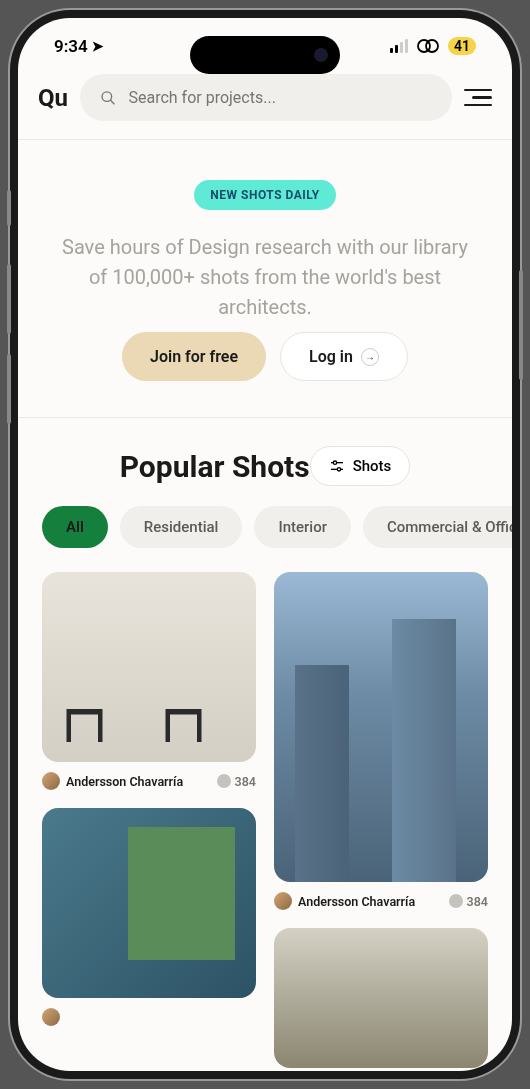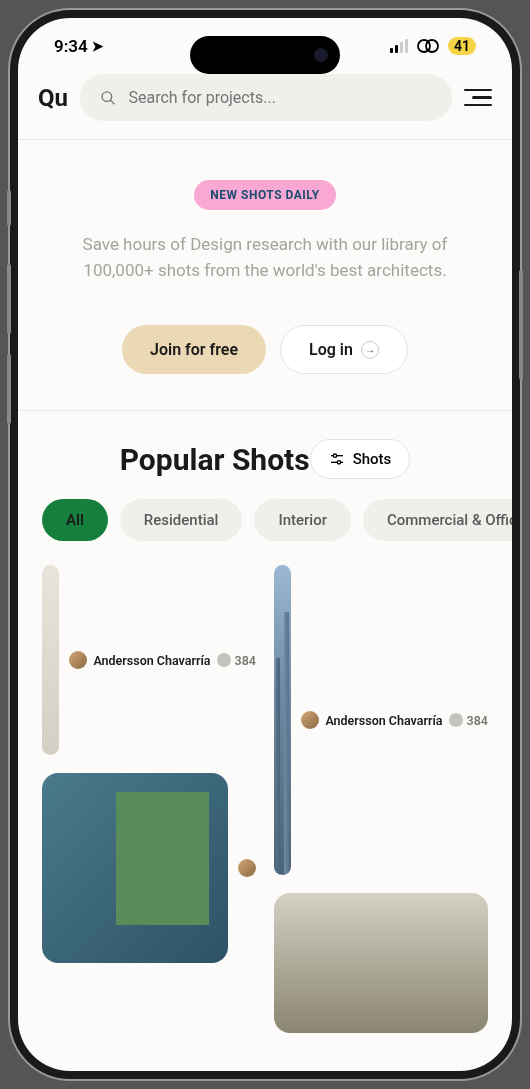--- a/index.html
+++ b/index.html
@@ -23,38 +23,38 @@
 .logo{font-size:24px;font-weight:700;color:#1a1a1a}
 .search-box{flex:1;background:#f0efec;border-radius:26px;padding:14px 20px;display:flex;align-items:center;gap:12px}
 .search-icon{width:18px;height:18px;opacity:.5}
 .search-input{border:none;background:none;outline:none;font-size:16px;color:#999;width:100%}
 .menu-btn{width:28px;display:flex;flex-direction:column;gap:5px;align-items:flex-end}
 .menu-btn span{height:2.5px;background:#1a1a1a;border-radius:2px}
 .menu-btn span:nth-child(1){width:100%}
 .menu-btn span:nth-child(2){width:70%}
 .menu-btn span:nth-child(3){width:100%}
 .hero{text-align:center;padding:40px 24px 36px;border-bottom:1px solid #eae8e4}
-.badge{display:inline-block;background:#f9a8d4;color:#1a4d6e;font-size:12px;font-weight:700;letter-spacing:.5px;padding:8px 16px;border-radius:18px;margin-bottom:22px}
+.badge{display:inline-block;background:#5eead4;color:#1a4d6e;font-size:12px;font-weight:700;letter-spacing:.5px;padding:8px 16px;border-radius:18px;margin-bottom:22px}
 .hero-title{font-size:31px;font-weight:700;line-height:1.25;color:#1a1a1a;margin-bottom:16px}
-.hero-desc{font-size:17px;color:#a5a39d;line-height:1.5;margin-bottom:42px;padding:0 10px}
+.hero-desc{font-size:20px;color:#a5a39d;line-height:1.5;margin-bottom:10px;padding:0 10px}
 .cta-row{display:flex;justify-content:center;gap:14px}
 .btn{padding:14px 28px;border-radius:28px;font-size:16px;font-weight:600;border:none;cursor:pointer;display:flex;align-items:center;gap:8px}
 .btn-primary{background:#ead9b4;color:#1a1a1a}
 .btn-secondary{background:#fff;color:#1a1a1a;border:1px solid #e5e3de}
 .arrow-circle{width:18px;height:18px;border:1px solid #ccc;border-radius:50%;display:flex;align-items:center;justify-content:center;font-size:10px}
 .section{padding:28px 0 0}
 .section-head{display:flex;justify-content:center;align-items:center;padding:0 24px;margin-bottom:20px}
 .section-title{font-size:30px;font-weight:700;color:#1a1a1a}
 .filter-btn{background:#fff;border:1px solid #e5e3de;border-radius:24px;padding:10px 18px;font-size:15px;font-weight:500;display:flex;align-items:center;gap:8px;cursor:pointer}
 .chips{display:flex;gap:12px;padding:0 24px;overflow-x:auto;margin-bottom:24px}
 .chips::-webkit-scrollbar{display:none}
 .chip{flex-shrink:0;padding:12px 24px;border-radius:22px;font-size:15px;font-weight:500;background:#f0efec;color:#5a5a5a;border:none;cursor:pointer;white-space:nowrap}
 .chip.active{background:#15803d;color:#1a1a1a;font-weight:600}
 .grid{display:grid;grid-template-columns:1fr 1fr;gap:18px;padding:0 24px}
-.card{display:flex;flex-direction:row;gap:10px}
+.card{display:flex;flex-direction:column;gap:10px}
 .card-img{width:100%;border-radius:16px;overflow:hidden;position:relative}
 .img-a{height:190px;background:linear-gradient(180deg,#e8e4db 0%,#d4cfc4 100%)}
 .img-a::before{content:'';position:absolute;bottom:20px;left:20px;width:45px;height:55px;background:#2a2a2a;clip-path:polygon(10% 100%,10% 40%,90% 40%,90% 100%,80% 100%,80% 50%,20% 50%,20% 100%)}
 .img-a::after{content:'';position:absolute;bottom:20px;right:50px;width:45px;height:55px;background:#2a2a2a;clip-path:polygon(10% 100%,10% 40%,90% 40%,90% 100%,80% 100%,80% 50%,20% 50%,20% 100%)}
 .img-b{height:310px;background:linear-gradient(180deg,#9bb8d4 0%,#6d8ba5 40%,#4a6378 100%)}
 .img-b::before{content:'';position:absolute;bottom:0;left:10%;width:25%;height:70%;background:linear-gradient(90deg,#5a7289 0%,#4a6378 100%)}
 .img-b::after{content:'';position:absolute;bottom:0;right:15%;width:30%;height:85%;background:linear-gradient(90deg,#6d8ba5 0%,#5a7289 100%)}
 .img-c{height:190px;background:linear-gradient(135deg,#4a7a8c 0%,#2d5265 100%)}
 .img-c::before{content:'';position:absolute;top:10%;right:10%;width:50%;height:70%;background:#5a8c5a}
 .img-d{height:140px;background:linear-gradient(180deg,#d4d0c4 0%,#8a8670 100%)}

